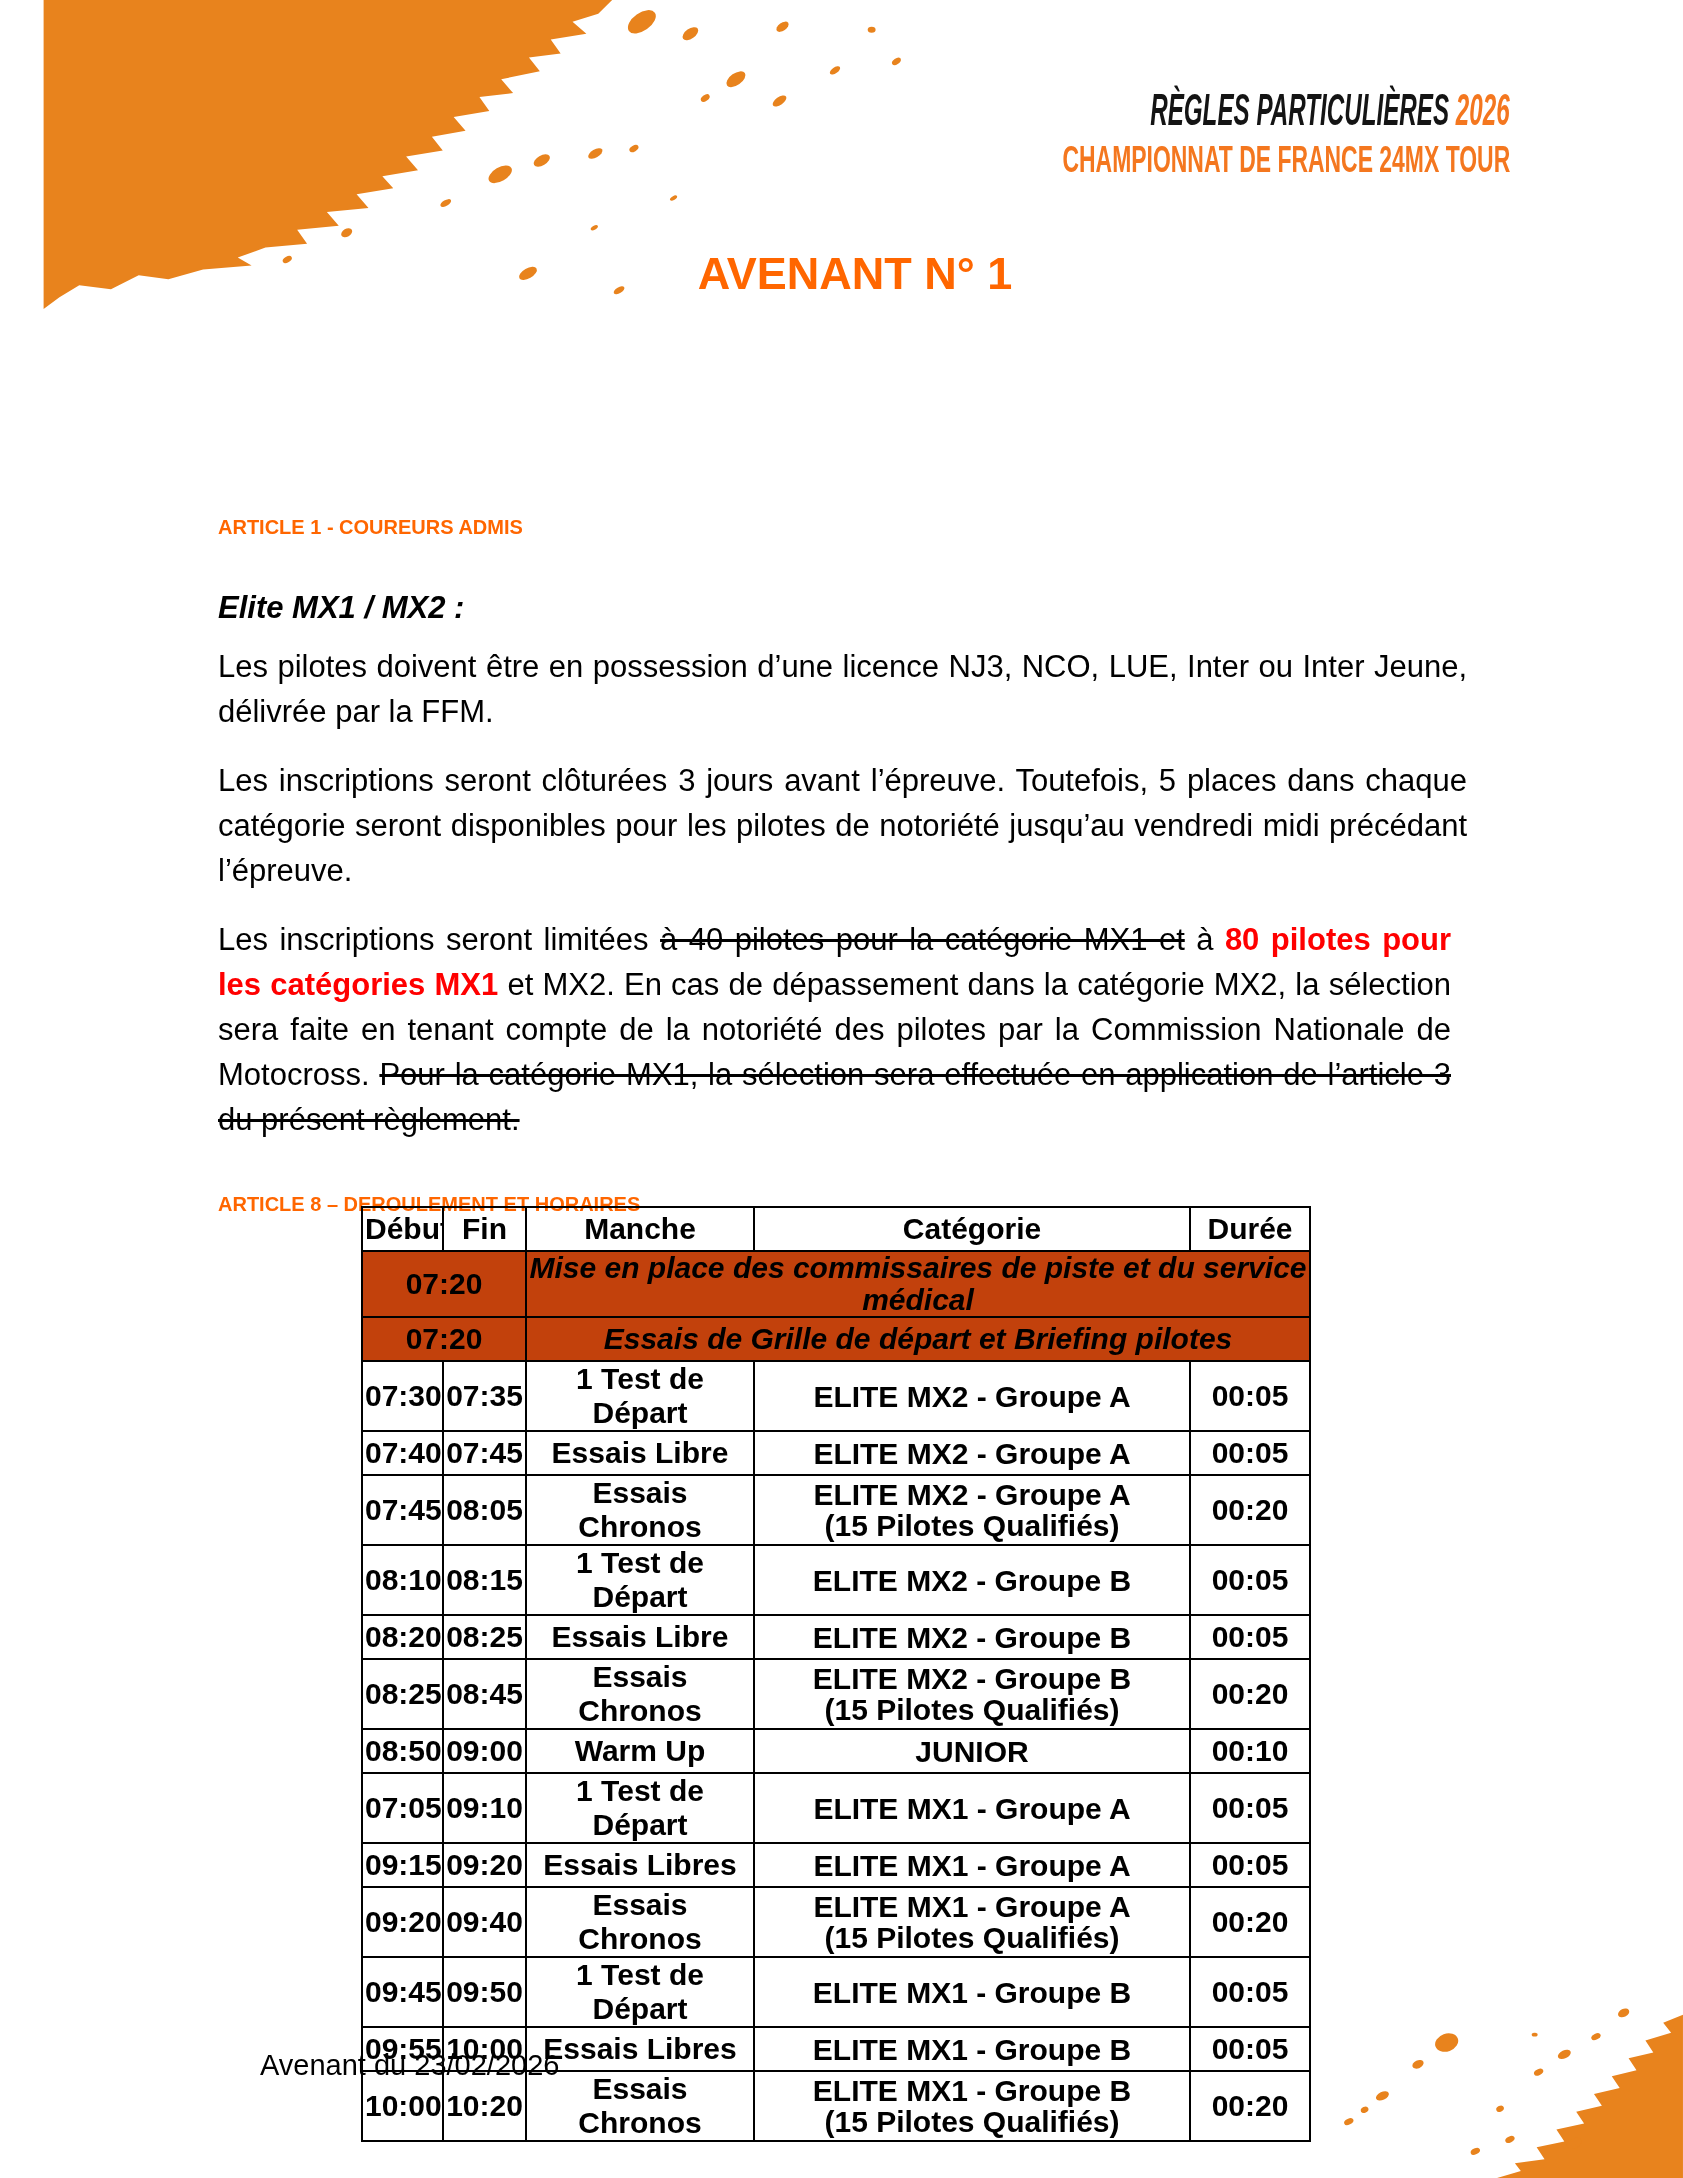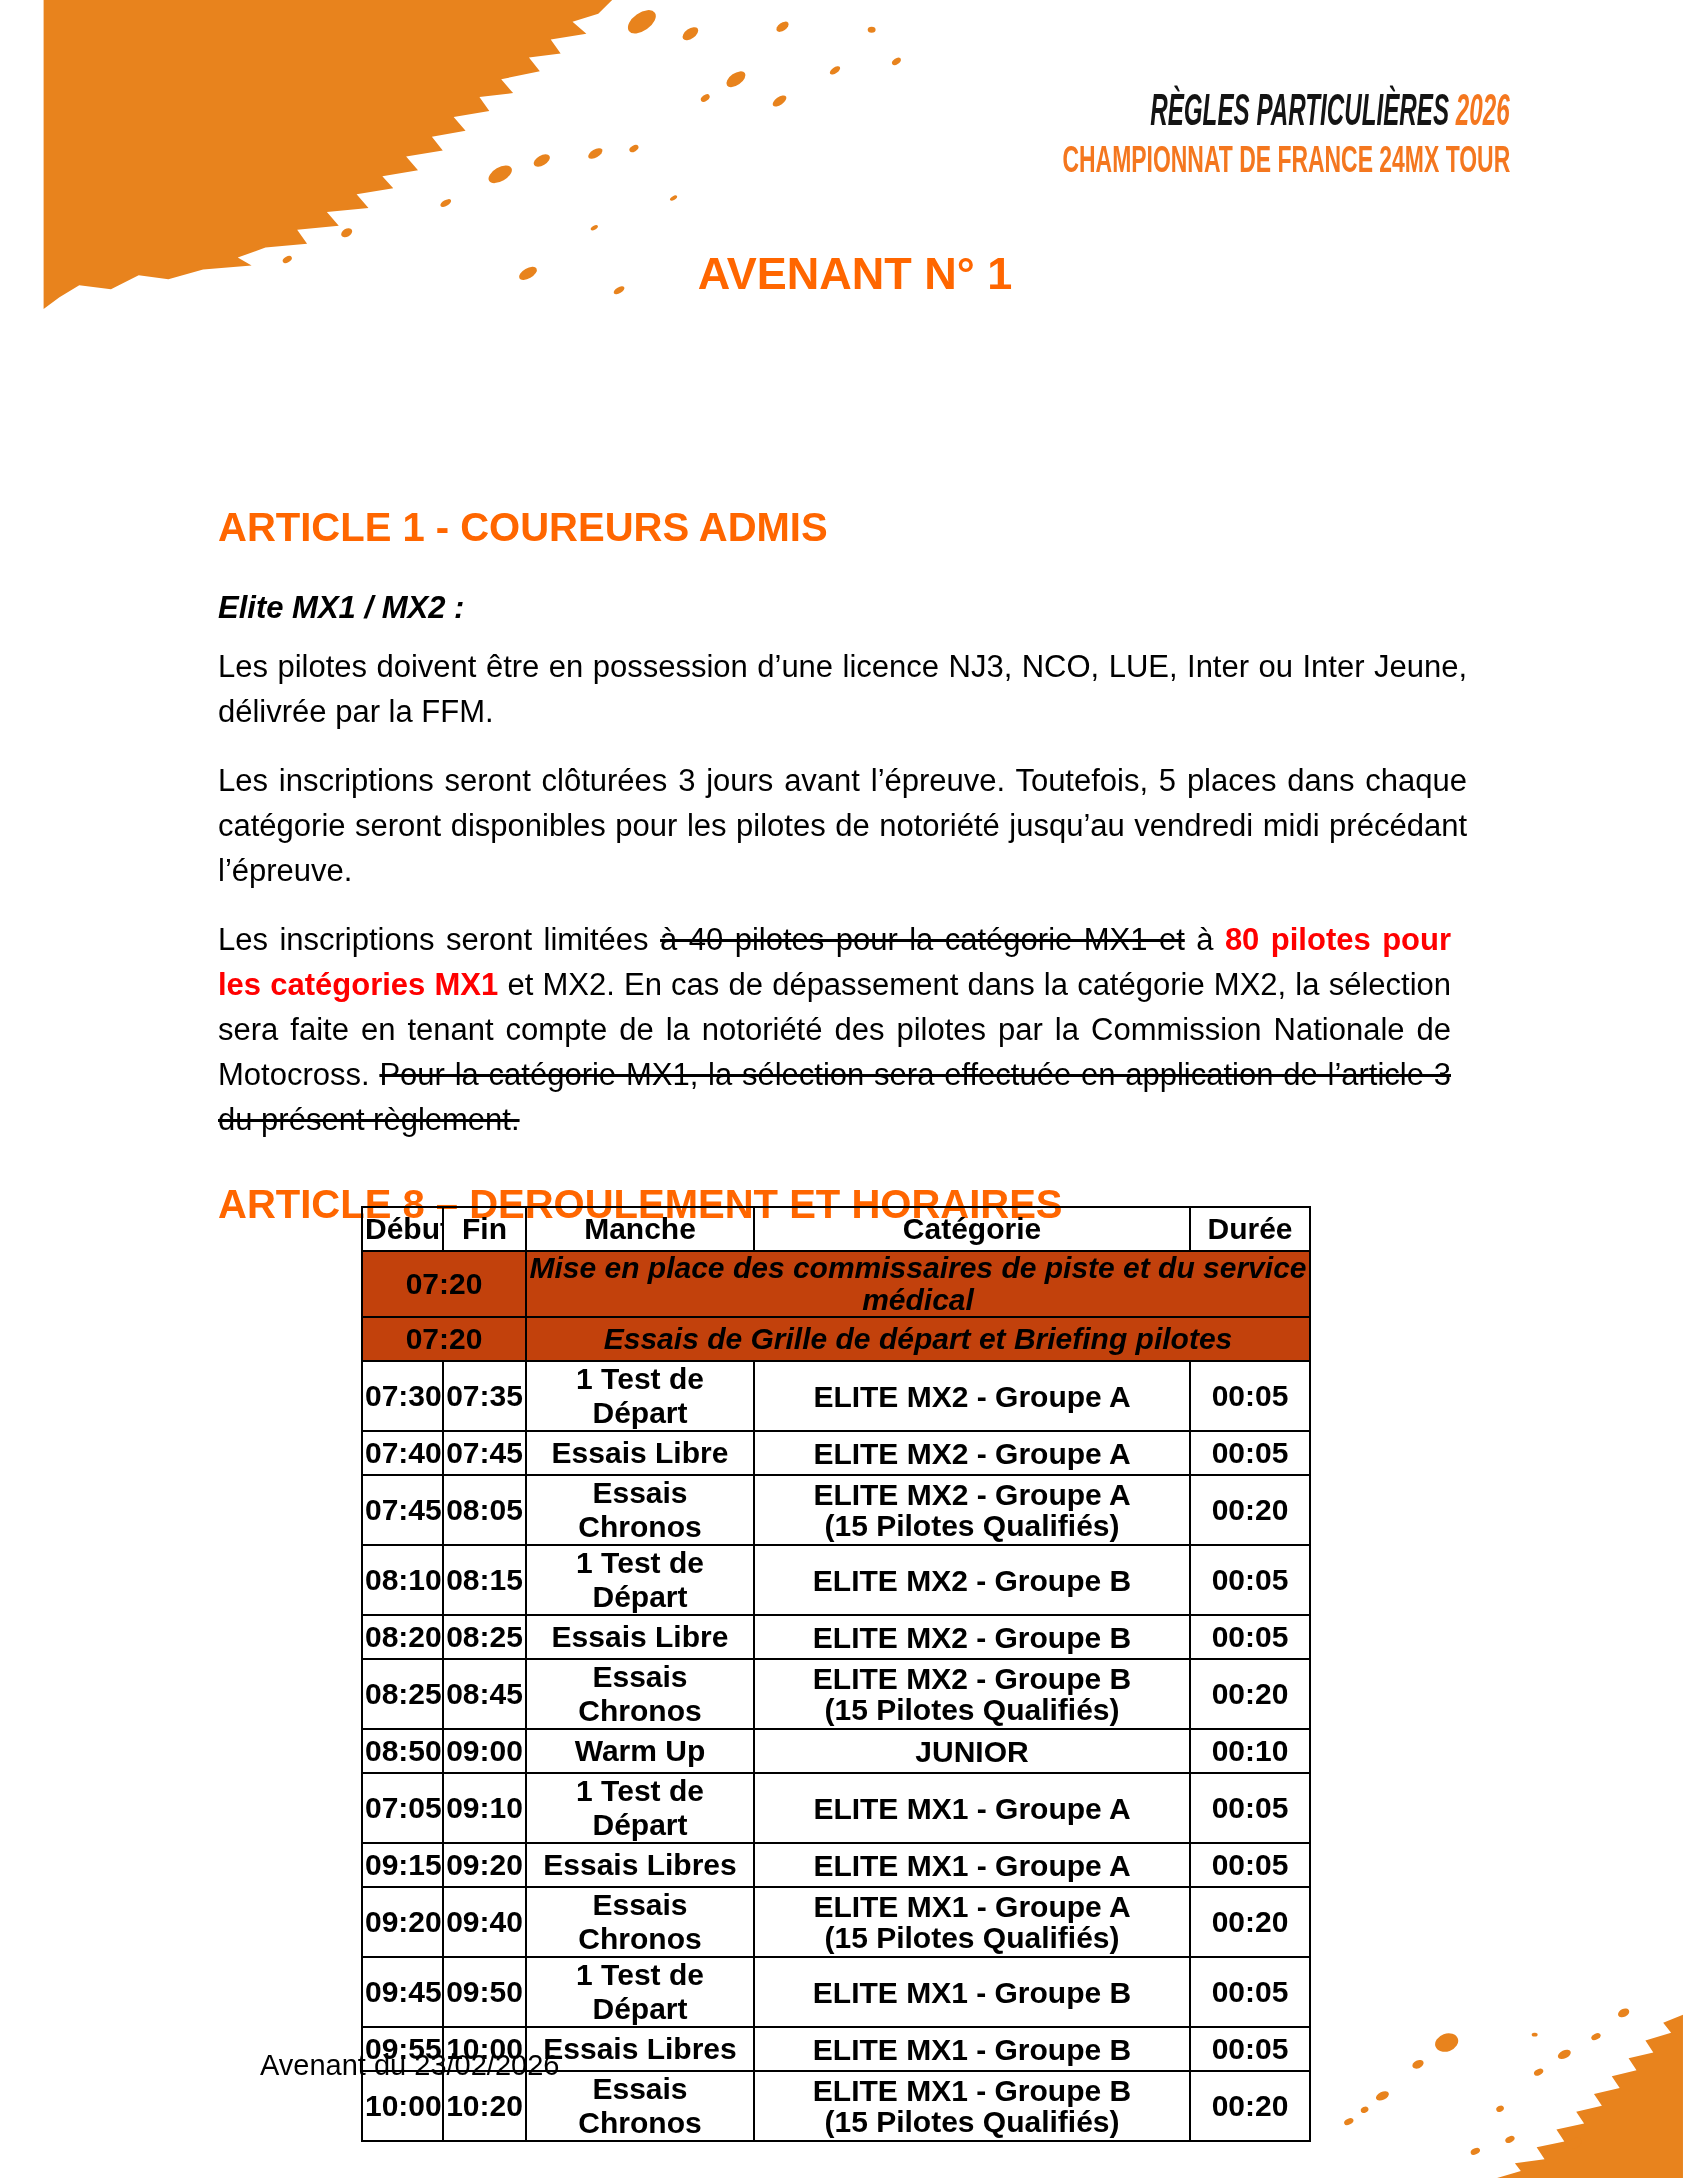--- a/index.html
+++ b/index.html
@@ -15,21 +15,21 @@
   .brand-line1{font-size:44px;font-weight:bold;font-style:italic;white-space:nowrap;
     display:inline-block;transform:scaleX(0.55);transform-origin:100% 50%;letter-spacing:0px;color:#141414;}
   .brand-line1 .accent{color:#F4771F;}
   .brand-line2{font-size:37px;font-weight:bold;white-space:nowrap;color:#F4771F;
     display:inline-block;transform:scaleX(0.62);transform-origin:100% 50%;margin-top:4px;}
   
   .doc-title{position:absolute;top:232px;left:0;width:1678px;text-align:center;margin:16px;
     font-size:45px;font-weight:bold;color:#FF6600;}
   
   .content{position:absolute;left:218px;top:507px;width:1249px;font-size:31px;line-height:45px;}
-  .content h2{font-size:40px;font-weight:bold;color:#FF6600;margin:0 0 38px 0;line-height:40px;}
+  .content h2{font-size:20px;font-weight:bold;color:#FF6600;margin:0 0 38px 0;line-height:40px;}
   .content h2.art8{margin:0 0 36px 0;}
   .content h3{font-size:31px;font-weight:bold;font-style:italic;margin:0 0 14px 0;line-height:45px;}
   .content p{margin:0 0 24px 0;text-align:justify;}
   .content p.last{margin:0 16px 42px 0;}
   .strike{text-decoration:line-through;text-decoration-thickness:3px;}
   .red{color:#FF0000;font-weight:bold;}
   .center-b{font-size:32px;font-weight:bold;text-align:center;margin:0 0 16px 0;}
   .center-b2{font-size:31px;font-weight:bold;text-align:center;}
   
   table.schedule{position:absolute;left:361px;top:1206px;width:947px;border-collapse:collapse;table-layout:fixed;}

